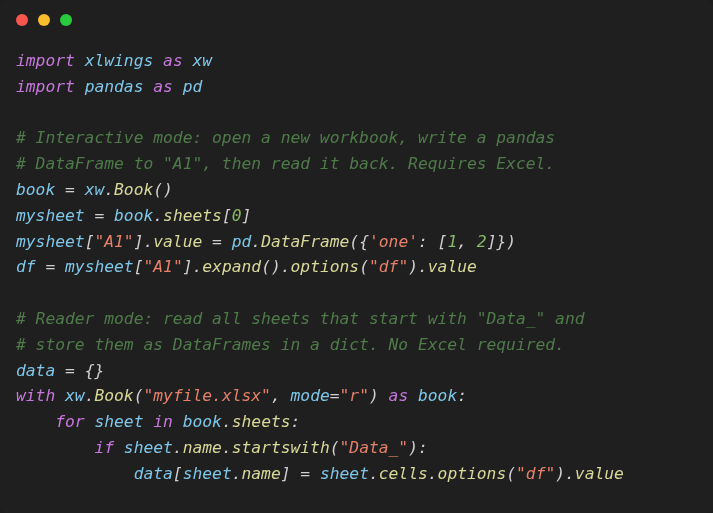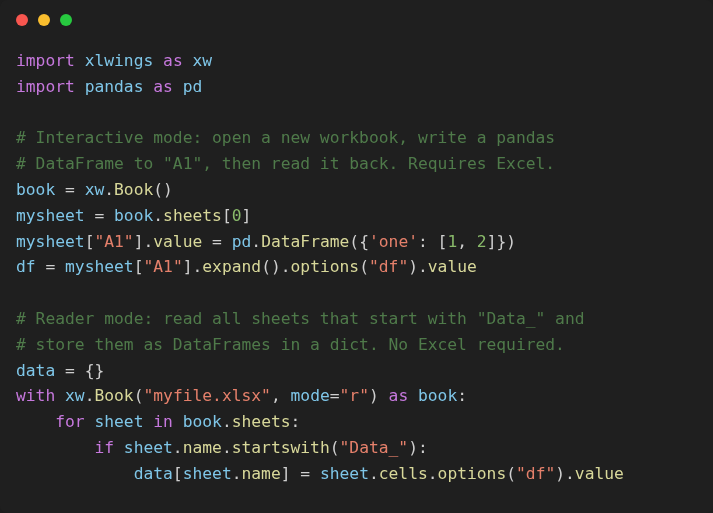--- a/index.html
+++ b/index.html
@@ -9,20 +9,21 @@
     background: #1d1d1d;
   }
   #window {
     position: relative;
     width: 713px;
     height: 513px;
     background: #1f1f1f;
     border-radius: 7px;
     overflow: hidden;
     box-sizing: border-box;
+    font-style: italic;
   }
   #titlebar {
     height: 40px;
     display: flex;
     align-items: center;
     padding-left: 16px;
     box-sizing: border-box;
   }
   .dot {
     width: 12px;

